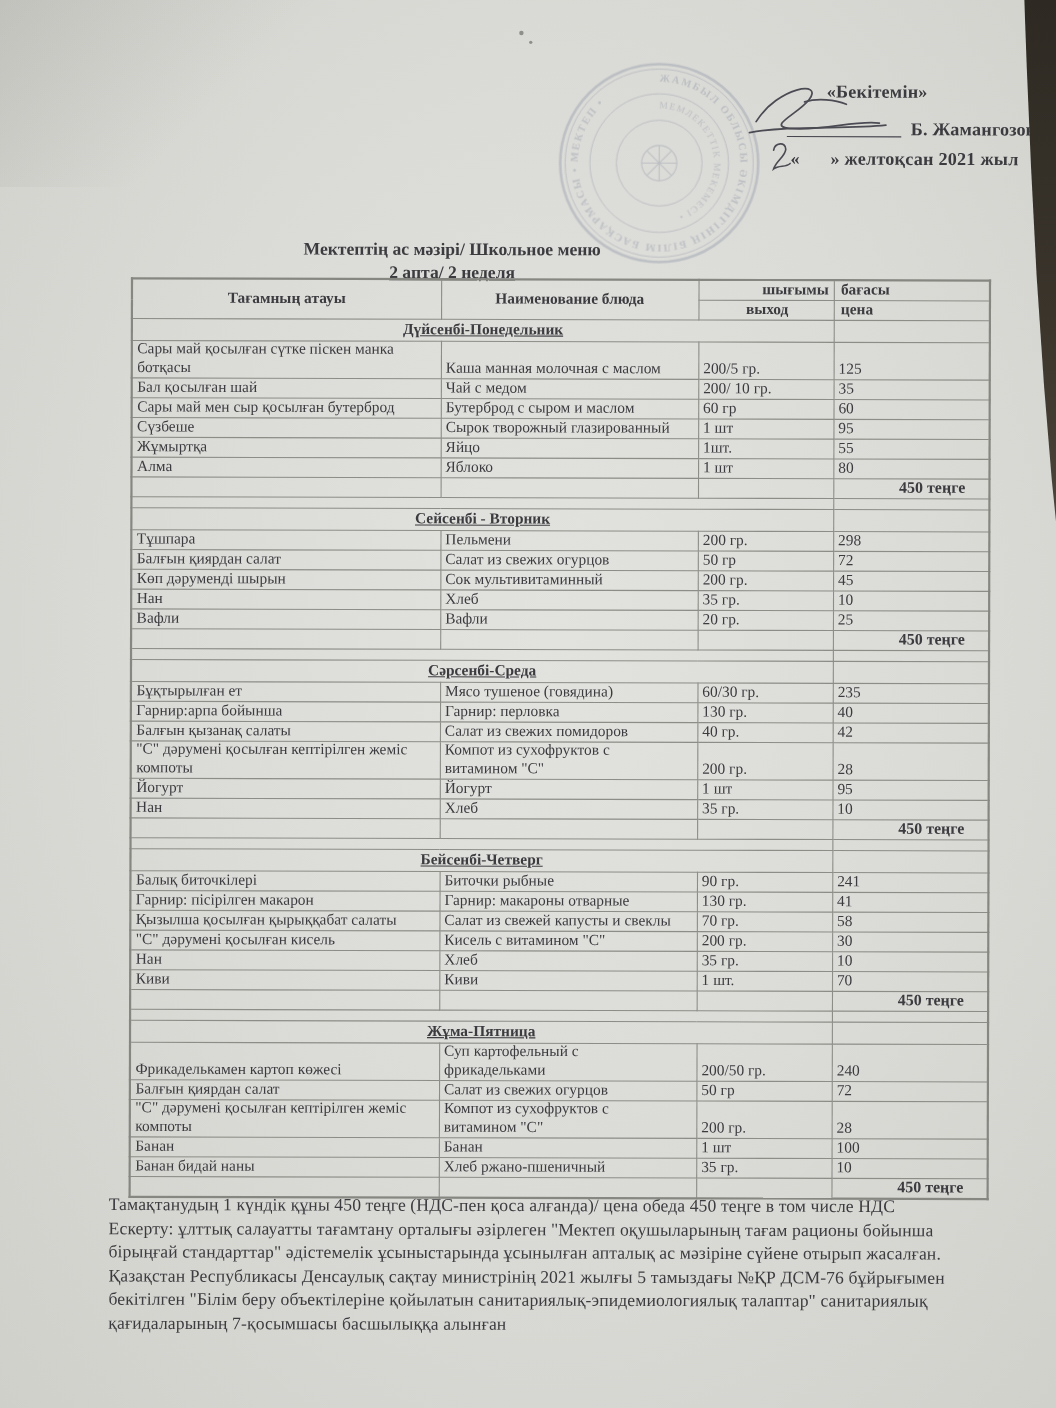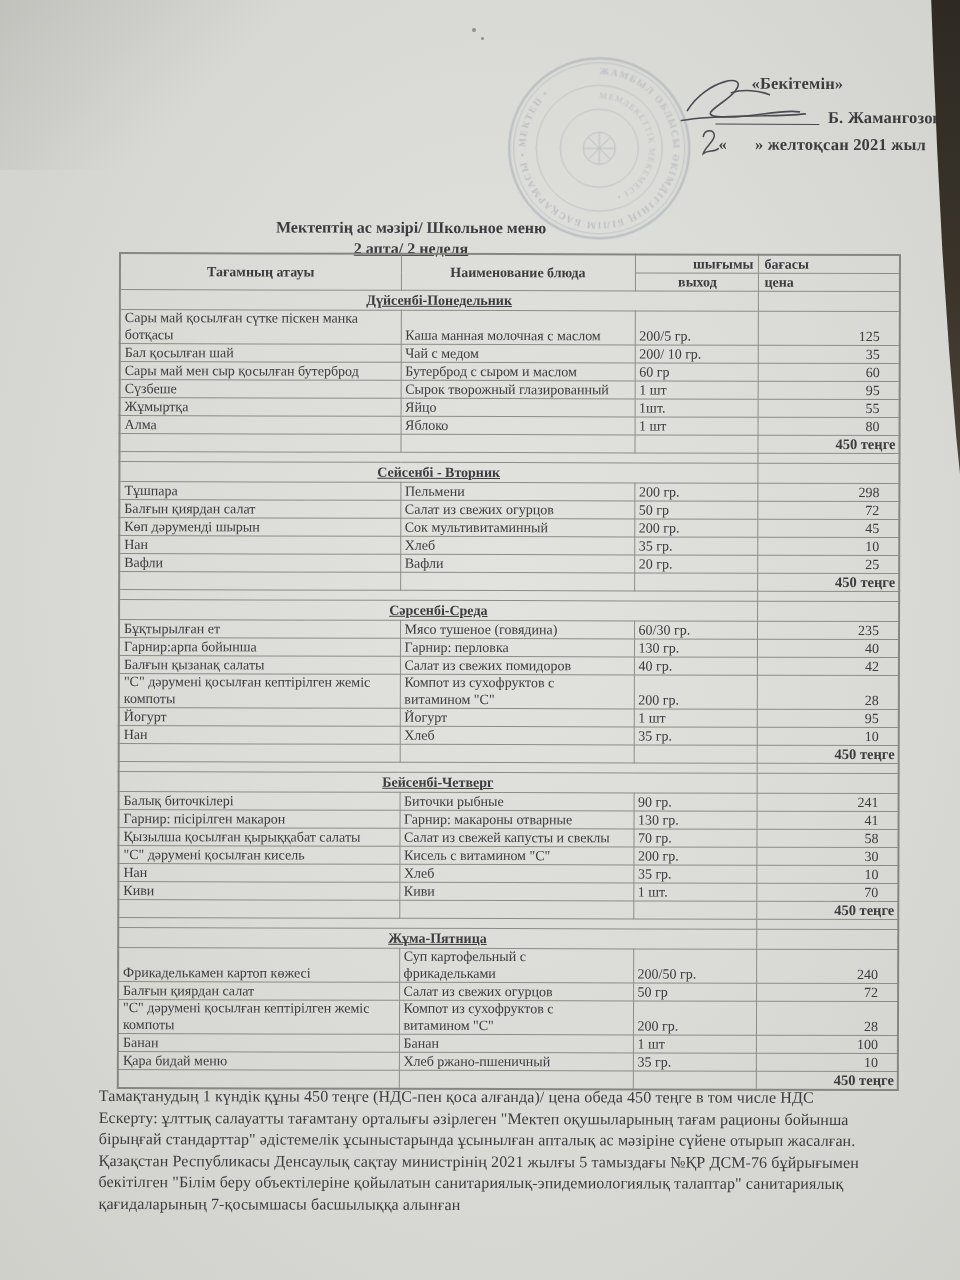--- a/index.html
+++ b/index.html
@@ -45,23 +45,23 @@
   .menu-table td{border:1px solid #8d8d88;font-size:14px;padding:0 4px;
     vertical-align:bottom;overflow:hidden;}
   .head-row td{font-weight:bold;text-align:center;vertical-align:middle;height:17px;}
   td.price-head{text-align:left;padding-left:6px;}
   td.day-cell{font-weight:bold;text-align:center;vertical-align:middle;
     height:17px;padding:1px 4px;}
   td.day-cell span{text-decoration:underline;}
   .item-row td{height:17px;line-height:16.5px;}
   td.kk,td.ru{text-align:left;white-space:pre-line;}
   td.qty{}
-  td.price{text-align:right;padding-right:19px;}
+  td.price{text-align:left;padding-right:0;}
   .total-row td{height:15px;}
-  td.total{font-weight:bold;text-align:right;font-size:14.5px;padding-right:3px;}
+  td.total{font-weight:bold;text-align:right;font-size:14.5px;padding-right:21px;}
   .spacer-row td{height:9px;}
 
   
   .footer{position:absolute;left:100px;top:1086px;width:822px;
     font-size:16px;line-height:21.5px;letter-spacing:0.1px;}
 </style>
 </head>
 <body>
 
 <div class="photo">
@@ -357,21 +357,21 @@
             <td class="qty">200 гр.</td>
             <td class="price">28</td>
           </tr>
           <tr class="item-row">
             <td class="kk">Банан</td>
             <td class="ru">Банан</td>
             <td class="qty">1 шт</td>
             <td class="price">100</td>
           </tr>
           <tr class="item-row">
-            <td class="kk">Қара бидай меню</td>
+            <td class="kk">Банан бидай наны</td>
             <td class="ru">Хлеб ржано-пшеничный</td>
             <td class="qty">35 гр.</td>
             <td class="price">10</td>
           </tr>
           <tr class="total-row">
             <td class="kk"></td>
             <td class="ru"></td>
             <td class="qty"></td>
             <td class="total">450 теңге</td>
           </tr>

